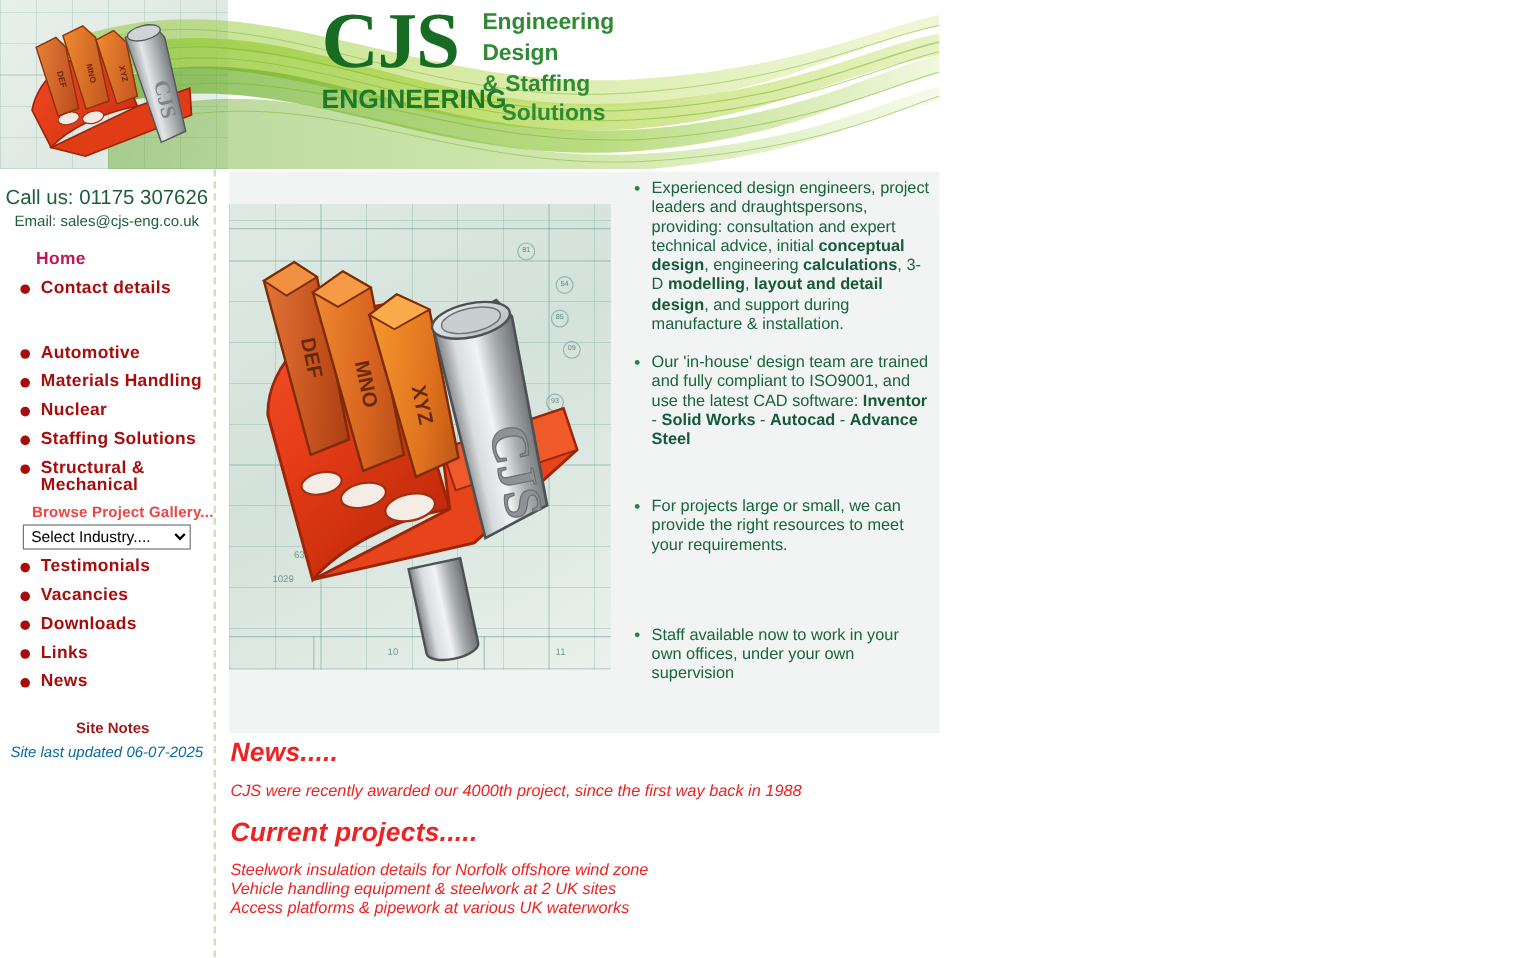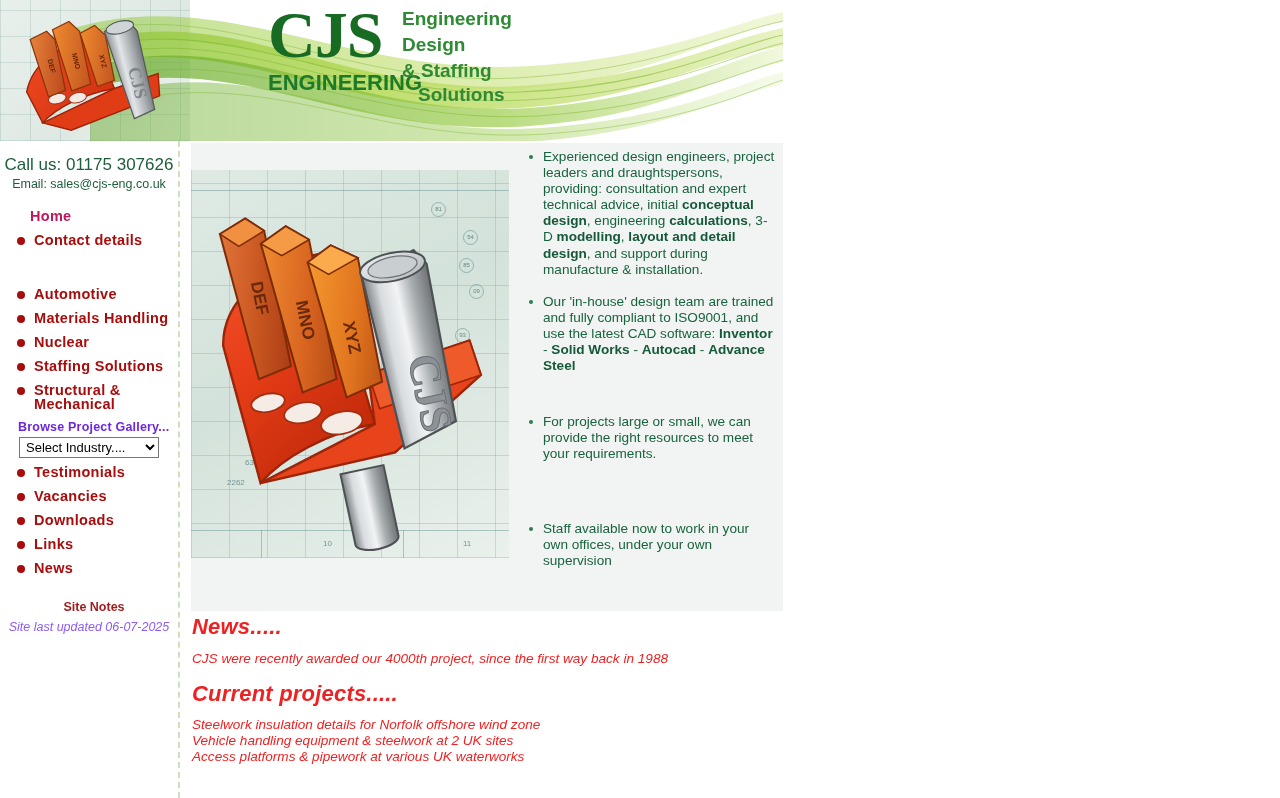--- a/index.html
+++ b/index.html
@@ -122,25 +122,25 @@
     width: 8px; height: 8px;
     border-radius: 50%;
     background: #a80d0d;
   }
   .nav-item.current {
     color: #be185d;
     padding-left: 30px;
   }
   .nav-gap { height: 15px; }
   #gallery-label {
-    margin: 6px 0 3px 18px;
-    text-align: left;
+    margin: 6px 0 3px 0;
+    text-align: right;
     font-size: 12.5px;
     font-weight: 700;
-    color: #6d28d9;
+    color: #ef4444;
     letter-spacing: .2px;
   }
   #industry-select {
     display: block;
     margin: 0 auto;
     width: 140px;
     font-size: 13px;
     font-family: "Liberation Sans", sans-serif;
     padding: 1px 2px;
     border: 1px solid #767676;
@@ -152,21 +152,21 @@
     text-align: center;
     font-size: 12.5px;
     font-weight: 700;
     color: #9e1b1b;
   }
   #site-updated {
     margin: 6px 0 0 0;
     text-align: center;
     font-size: 12.5px;
     font-style: italic;
-    color: #8b5cf6;
+    color: #0369a1;
   }
 
   
   #content-panel {
     position: absolute;
     left: 191px; top: 143px;
     width: 592px;
     height: 468px;
     background: #f1f4f2;
     box-sizing: border-box;
@@ -423,21 +423,21 @@
     <div class="bp-line" style="left:212px; top:360px; width:1px; height:28px;"></div>
     <div class="bp-circle" style="left:240px; top:32px;">81</div>
     <div class="bp-circle" style="left:272px; top:60px;">54</div>
     <div class="bp-circle" style="left:268px; top:88px;">85</div>
     <div class="bp-circle" style="left:278px; top:114px;">09</div>
     <div class="bp-circle" style="left:264px; top:158px;">93</div>
     <div class="bp-circle" style="left:270px; top:194px;">40</div>
     <div class="bp-num" style="left:132px; top:369px;">10</div>
     <div class="bp-num" style="left:272px; top:369px;">11</div>
     <div class="bp-num" style="left:54px; top:288px;">630</div>
-    <div class="bp-num" style="left:36px; top:308px;">2262</div>
+    <div class="bp-num" style="left:36px; top:308px;">1029</div>
 
     <svg class="cad-stage" viewBox="0 0 318 388">
       <defs>
         <linearGradient id="or1" x1="0" y1="0" x2="1" y2="1">
           <stop offset="0%" stop-color="#e2763a"></stop>
             <stop offset="55%" stop-color="#c85520"></stop>
             <stop offset="100%" stop-color="#a93c14"></stop>
         </linearGradient>
         <linearGradient id="or2" x1="0" y1="0" x2="1" y2="1">
           <stop offset="0%" stop-color="#ef8d33"></stop>

